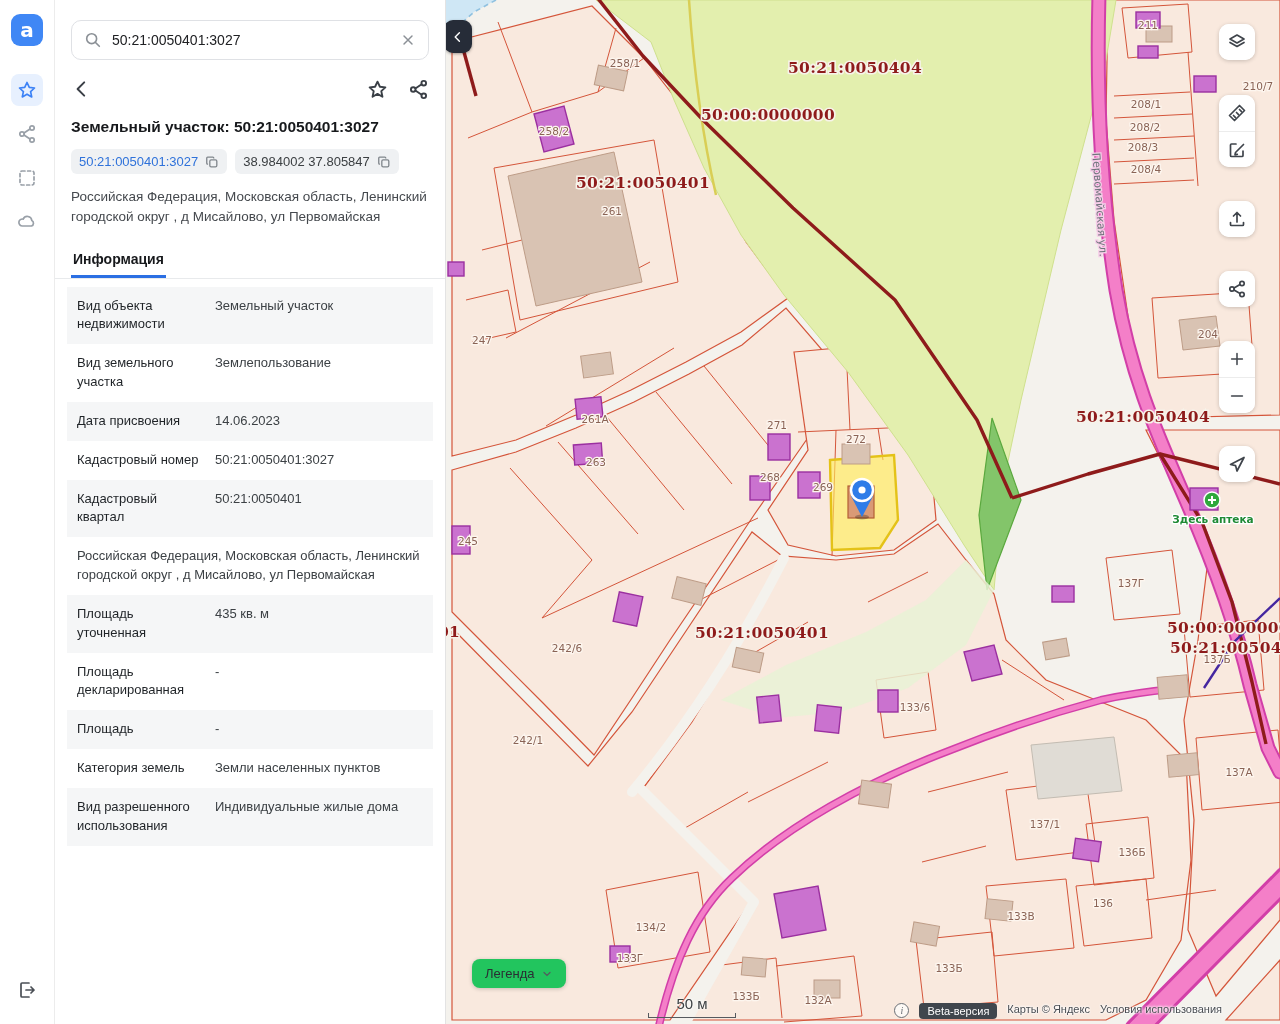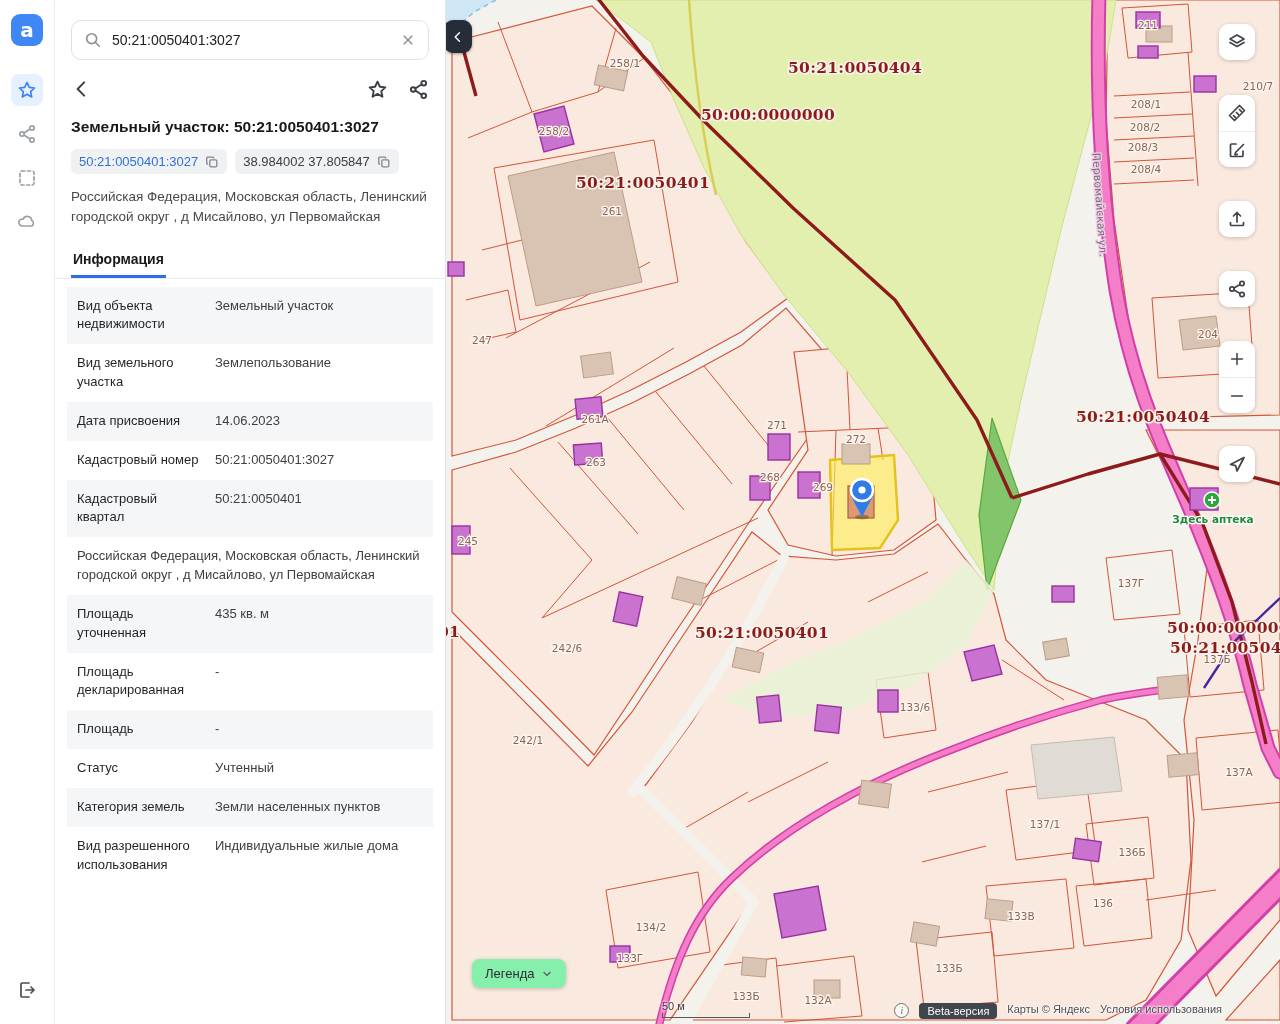--- a/index.html
+++ b/index.html
@@ -86,27 +86,27 @@
 
   .tool { position:absolute; right:25px; width:36px; background:#fff; border-radius:10px;
     box-shadow:0 1px 4px rgba(0,0,0,.2); display:flex; flex-direction:column; overflow:hidden; }
   .tool button { width:36px; height:36px; border:none; background:#fff; cursor:pointer;
     display:flex; align-items:center; justify-content:center; }
   .tool button + button { border-top:1px solid #ececec; }
   .tool svg { stroke:#3f444b; fill:none; stroke-width:1.7; stroke-linecap:round; stroke-linejoin:round; }
   #tg1{top:24px} #tg2{top:95px} #tg3{top:201px} #tg4{top:271px} #tg5{top:341px} #tg6{top:446px}
 
   .legend-btn { position:absolute; left:26px; bottom:36px; height:29px; border:none;
-    background:#86efac; border-radius:8px; box-shadow:0 1px 4px rgba(0,0,0,.2);
+    background:#22c55e; border-radius:8px; box-shadow:0 1px 4px rgba(0,0,0,.2);
     display:flex; align-items:center; gap:7px; padding:0 13px; font-size:13px; color:#2a2e33;
     cursor:pointer; font-family:inherit; }
   .legend-btn svg { stroke:#555a60; fill:none; stroke-width:1.6; stroke-linecap:round; }
 
-  .scalebar { position:absolute; left:216px; bottom:6px; width:88px; 
-    font-size:11px; color:#3c4043; text-shadow:0 0 3px #fff,0 0 3px #fff; }
+  .scalebar { position:absolute; left:202px; bottom:6px; width:88px; text-align:center;
+    font-size:15px; color:#3c4043; text-shadow:0 0 3px #fff,0 0 3px #fff; }
   .scale-line { height:5px; border-left:1.5px solid #55595e; border-right:1.5px solid #55595e;
     border-bottom:1.5px solid #55595e; margin-top:1px; }
 
   .attr { position:absolute; right:58px; bottom:5px; display:flex; 
     gap:10px; font-size:11px; color:#4a4e53; text-shadow:0 0 3px #fff,0 0 3px #fff,0 0 3px #fff; }
   .info-dot { width:15px; height:15px; border:1.3px solid #6a6f75; border-radius:50%;
     display:flex; align-items:center; justify-content:center; font-size:10px; color:#6a6f75;
     background:rgba(255,255,255,.7); text-shadow:none; }
   .info-dot::after { content:"i"; font-family:"Liberation Serif",serif; font-style:italic; }
   .beta { background:#40464d; color:#fff; border-radius:4px; padding:2px 8px; text-shadow:none; }
@@ -247,24 +247,20 @@
         <div class="ilabel">Площадь уточненная</div>
         <div class="ivalue">435 кв. м</div>
       </div>
       <div class="irow">
         <div class="ilabel">Площадь декларированная</div>
         <div class="ivalue">-</div>
       </div>
       <div class="irow">
         <div class="ilabel">Площадь</div>
         <div class="ivalue">-</div>
-      </div>
-      <div class="irow">
-        <div class="ilabel">Статус</div>
-        <div class="ivalue">Учтенный</div>
       </div>
       <div class="irow">
         <div class="ilabel">Категория земель</div>
         <div class="ivalue">Земли населенных пунктов</div>
       </div>
       <div class="irow">
         <div class="ilabel">Вид разрешенного использования</div>
         <div class="ivalue">Индивидуальные жилые дома</div>
       </div>
     </div>

